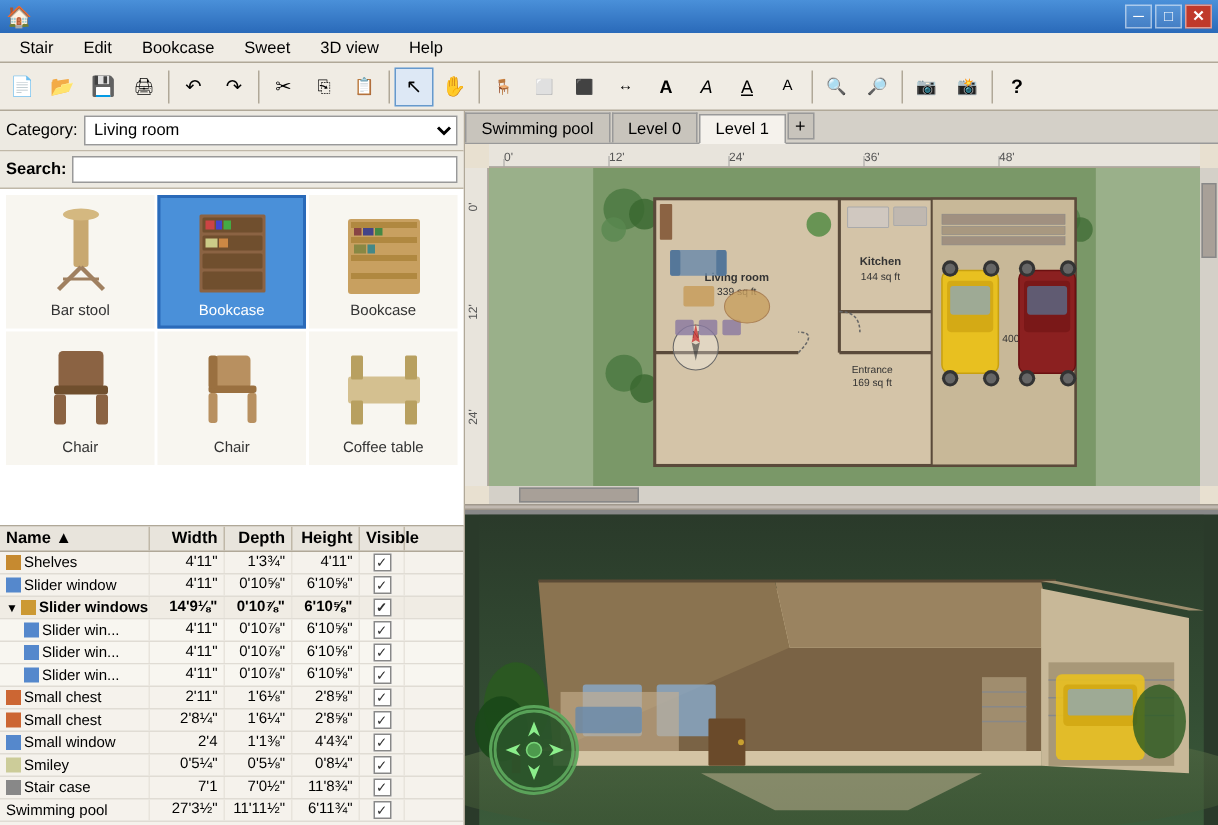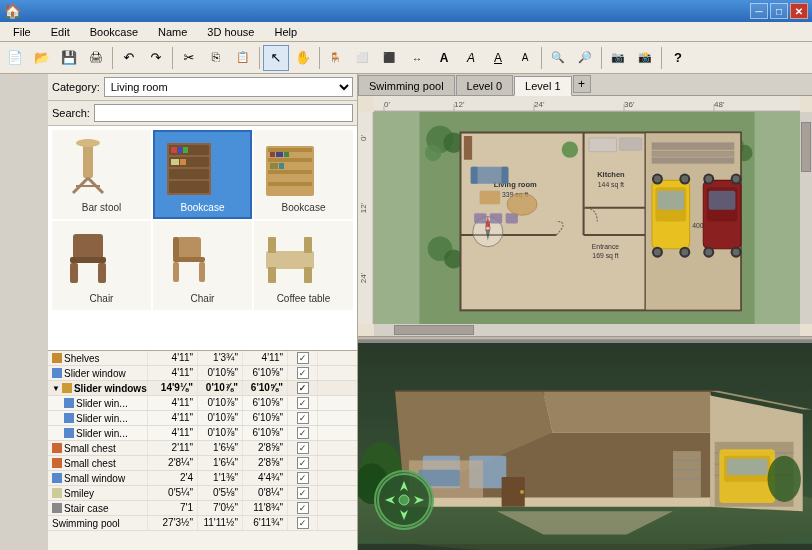--- a/index.html
+++ b/index.html
@@ -39,21 +39,21 @@
       display: flex; align-items: center; padding: 0 2px; gap: 1px;
     }
     .tb-btn {
       width: 26px; height: 26px; border: 1px solid transparent;
       background: none; cursor: pointer; display: flex; align-items: center; justify-content: center;
       font-size: 13px;
     }
     .tb-sep { width: 1px; height: 22px; background: #b0a898; margin: 0 2px; }
 
     
-    #main { display: flex; height: calc(550px - 74px); padding-left: 48px; }
+    #main { display: flex; height: calc(550px - 74px); }
 
     
     #left-panel {
       width: 310px; min-width: 310px; background: #f5f2ec;
       border-right: 1px solid #b0a898; display: flex; flex-direction: column;
     }
 
     
     #category-row {
       display: flex; align-items: center; padding: 3px 4px; gap: 4px;
@@ -63,34 +63,34 @@
     #category-select {
       flex: 1; height: 20px; font-size: 11px; border: 1px solid #999;
       background: white; padding: 0 2px;
     }
 
     
     #search-row {
       display: flex; align-items: center; padding: 3px 4px; gap: 4px;
       border-bottom: 1px solid #c0b8a8; background: #edeae2;
     }
-    #search-label { font-size: 11px; }
+    #search-label { font-size: 11px; font-weight: bold; }
     #search-input {
       flex: 1; height: 18px; font-size: 11px; border: 1px solid #999;
       background: white; padding: 0 2px;
     }
 
     
     #furniture-grid {
       flex: 1; overflow-y: auto; padding: 4px;
       display: grid; grid-template-columns: repeat(3, 1fr); gap: 2px;
       align-content: start; background: white;
     }
     .furniture-item {
-      display: flex; flex-direction: column; 
+      display: flex; flex-direction: column; align-items: center;
       padding: 4px 2px; cursor: pointer; border: 2px solid transparent;
       background: #f8f6f0;
     }
     .furniture-item.selected { background: #4a90d9; border-color: #2a6ab9; }
     .furniture-item.selected .item-label { color: white; }
     .item-icon { width: 64px; height: 64px; display: flex; align-items: center; justify-content: center; }
     .item-label { font-size: 10px; text-align: center; color: #333; margin-top: 2px; }
 
     
     #furniture-grid::-webkit-scrollbar { width: 12px; }
@@ -170,25 +170,25 @@
     <span style="font-size:14px;">🏠</span>
   </div>
   <div id="titlebar-controls">
     <div class="title-btn">─</div>
     <div class="title-btn">□</div>
     <div class="title-btn close">✕</div>
   </div>
 </div>
 
 <div id="menubar">
-    <div class="menu-item">File</div>
+    <div class="menu-item">Stair</div>
     <div class="menu-item">Edit</div>
     <div class="menu-item">Bookcase</div>
-    <div class="menu-item">Name</div>
-    <div class="menu-item">3D house</div>
+    <div class="menu-item">Sweet</div>
+    <div class="menu-item">3D view</div>
     <div class="menu-item">Help</div>
   </div>
 
 <div id="toolbar">
   <button class="tb-btn" title="New">📄</button>
   <button class="tb-btn" title="Open">📂</button>
   <button class="tb-btn" title="Save">💾</button>
   <button class="tb-btn" title="Print" style="font-size:11px;">🖨</button>
   <div class="tb-sep"></div>
   <button class="tb-btn" title="Undo">↶</button>
@@ -317,20 +317,27 @@
             <rect x="44" y="38" width="8" height="16" fill="#b8a060" rx="1"></rect>
             <rect x="8" y="8" width="8" height="16" fill="#b8a060" rx="1"></rect>
             <rect x="44" y="8" width="8" height="16" fill="#b8a060" rx="1"></rect>
           </svg>
         </div>
         <span class="item-label">Coffee table</span>
       </div>
     </div>
 
     <div id="table-panel">
+      <div id="table-header">
+        <div class="th td-name">Name ▲</div>
+        <div class="th td-w">Width</div>
+        <div class="th td-d">Depth</div>
+        <div class="th td-h">Height</div>
+        <div class="th td-v">Visible</div>
+      </div>
       <div id="table-body">
         <div class="tr">
           <div class="td td-name"><span class="row-icon icon-shelf"></span>Shelves</div>
           <div class="td td-w">4'11"</div>
             <div class="td td-d">1'3¾"</div>
             <div class="td td-h">4'11"</div>
           <div class="td td-v"><div class="checkbox checked"></div></div>
         </div>
         <div class="tr">
           <div class="td td-name"><span class="row-icon icon-window"></span>Slider window</div>

